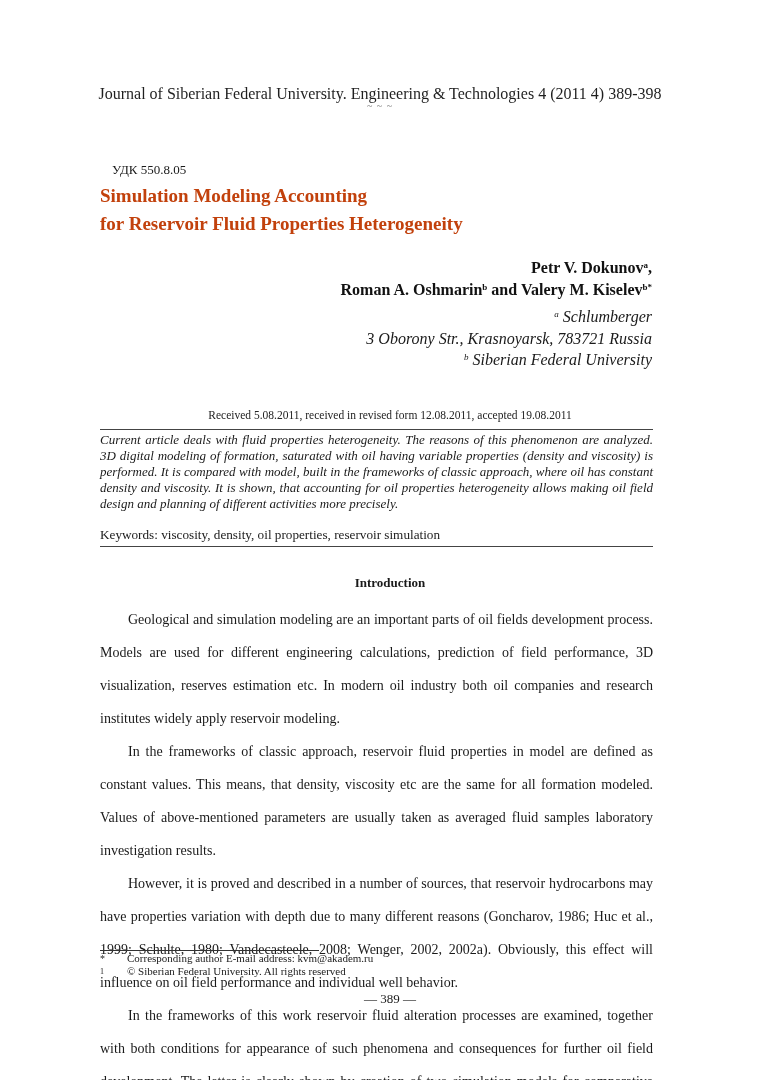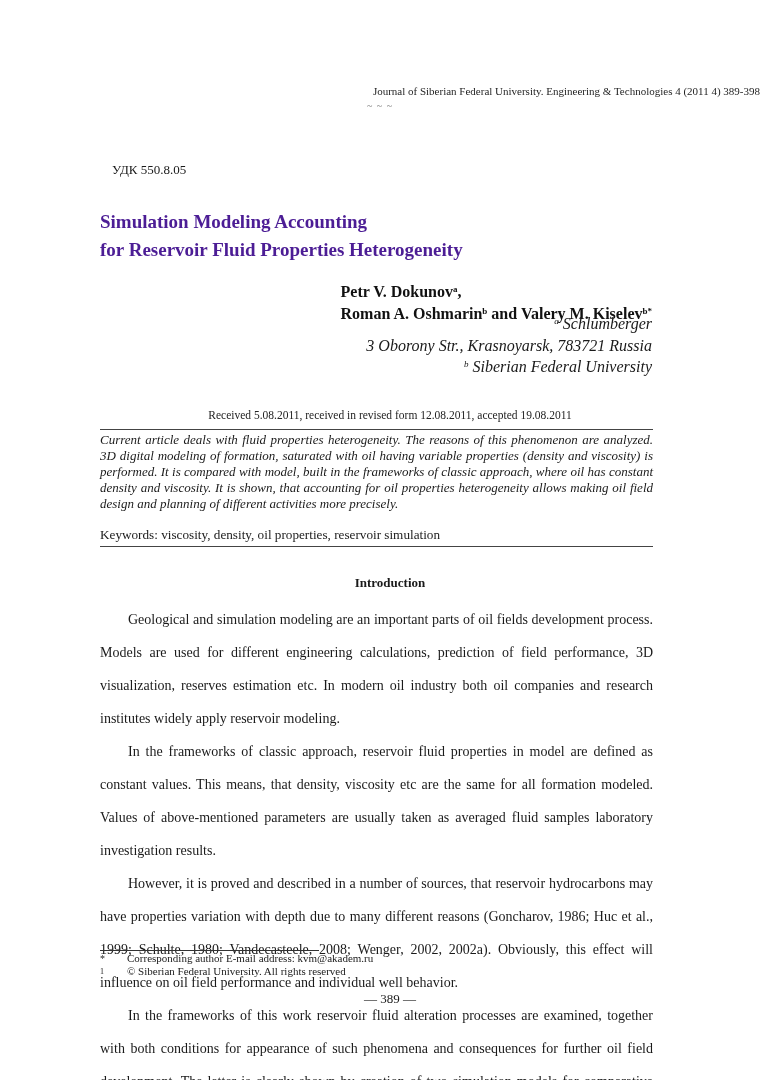--- a/index.html
+++ b/index.html
@@ -2,39 +2,39 @@
 <html><head>
   <meta charset="utf-8">
   <style>
     html, body { margin: 0; padding: 0; background: #ffffff; }
     body {
       width: 760px; height: 1080px; position: relative; overflow: hidden;
       font-family: "Liberation Serif", serif; color: #1a1a1a;
     }
     .abs { position: absolute; }
     .journal-header {
-      left: 0; width: 760px; top: 85px; text-align: right;
-      font-size: 11px; color: #1f1f1f;
+      left: 0; width: 760px; top: 85px; text-align: center;
+      font-size: 16px; color: #1f1f1f;
     }
     .tilde {
       left: 0; width: 760px; top: 100px; text-align: center;
       font-size: 10px; color: #777; letter-spacing: 1px;
     }
     .udk { left: 112px; top: 162px; font-size: 13px; }
     .title {
-      left: 100px; top: 208px; font-size: 19px; font-weight: bold;
-      line-height: 28px; color: #4c1d95;
+      left: 100px; top: 182px; font-size: 19px; font-weight: bold;
+      line-height: 28px; color: #c2410c;
     }
     .authors {
-      right: 108px; top: 281px; text-align: left; font-size: 16px;
+      right: 108px; top: 257px; text-align: right; font-size: 16px;
       font-weight: bold; line-height: 22px; color: #111;
     }
     .affil {
       right: 108px; top: 306px; text-align: right; font-size: 16px;
-      font-style: italic; line-height: 21.5px; color: #1a1a1a; margin-top: 7px;
+      font-style: italic; line-height: 21.5px; color: #1a1a1a;
     }
     sup { font-size: 9px; vertical-align: 5px; line-height: 0; }
     .received {
       left: 0; width: 780px; top: 409px; text-align: center;
       font-size: 11.5px; color: #222;
     }
     .rule { left: 100px; width: 553px; height: 0; border-top: 1.5px solid #444; }
     .abstract {
       left: 100px; width: 553px; top: 432px; font-size: 13px;
       font-style: italic; line-height: 16px; text-align: justify;

